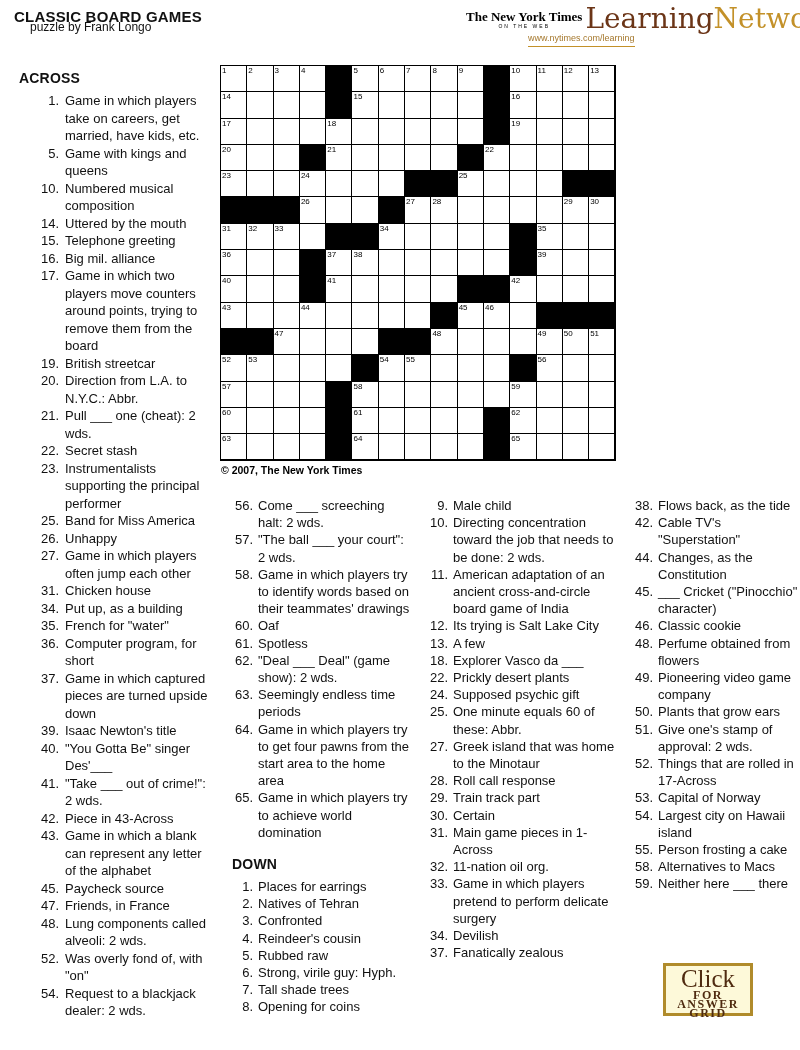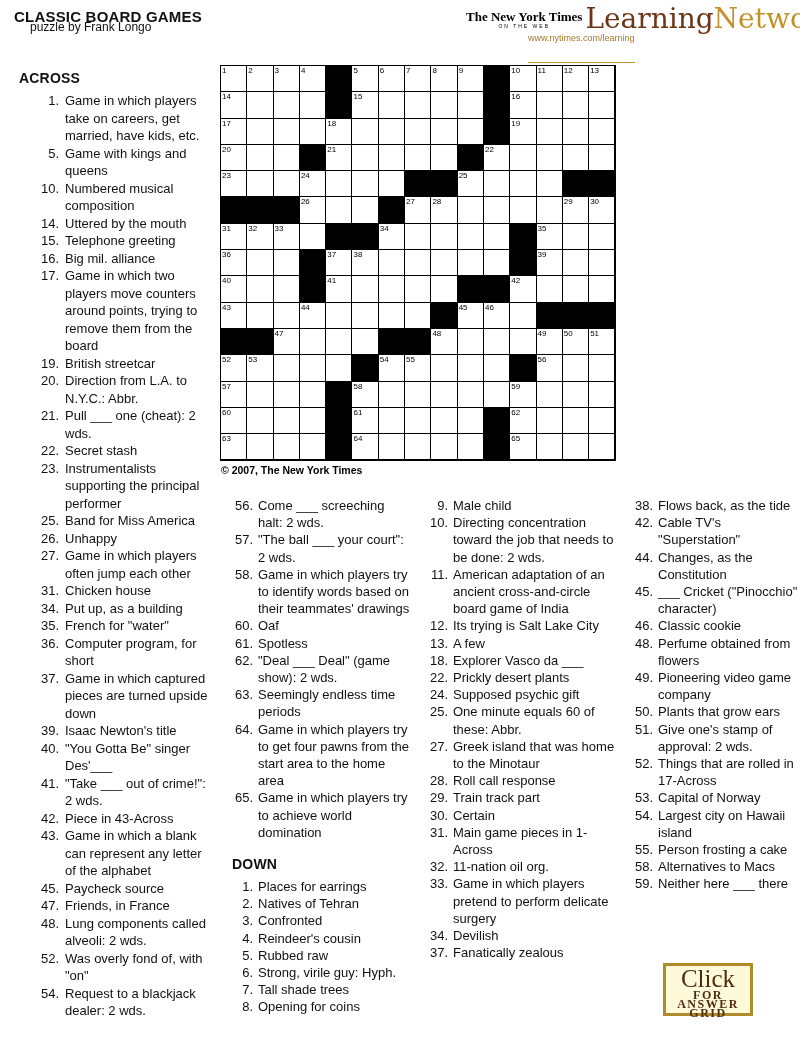--- a/index.html
+++ b/index.html
@@ -12,21 +12,21 @@
 
   
   .logo{position:absolute;left:466px;top:4px;width:288px;height:48px;cursor:pointer;}
   .logo-row{display:flex;align-items:flex-start;}
   .nyt-emblem{text-align:center;padding-top:7px;margin-right:3px;}
   .nyt-times{font-family:Liberation Serif, serif;font-weight:bold;font-size:13px;line-height:11px;white-space:nowrap;color:#000;}
   .nyt-otw{font-size:5px;letter-spacing:2px;color:#000;margin-top:1px;}
   .logo-learning{font-family:"DejaVu Serif",serif;font-size:28px;line-height:30px;color:var(--logo-brown);}
   .logo-network{font-family:"DejaVu Serif",serif;font-size:28px;line-height:30px;color:var(--logo-gold);}
   .logo-url{position:absolute;left:62px;top:29px;font-size:9px;color:var(--logo-urlc);
-            border-bottom:1px solid var(--logo-gold);padding-bottom:19px;white-space:nowrap;}
+            border-bottom:1px solid var(--logo-gold);padding-bottom:3px;white-space:nowrap;}
 
   
   .grid{position:absolute;left:220px;top:65px;border:1px solid #000;background:#fff;
         display:grid;grid-template-columns:repeat(15,26.3px);grid-auto-rows:26.3px;}
   .cell{position:relative;box-sizing:border-box;border-right:1px solid #000;border-bottom:1px solid #000;background:#fff;}
   .cell.black{background:#000;}
   .gnum{position:absolute;top:0;left:1px;font-size:8px;line-height:10px;color:#000;}
   .copyright{position:absolute;left:221px;top:464px;font-size:10.5px;font-weight:bold;color:#000;}
 
   

